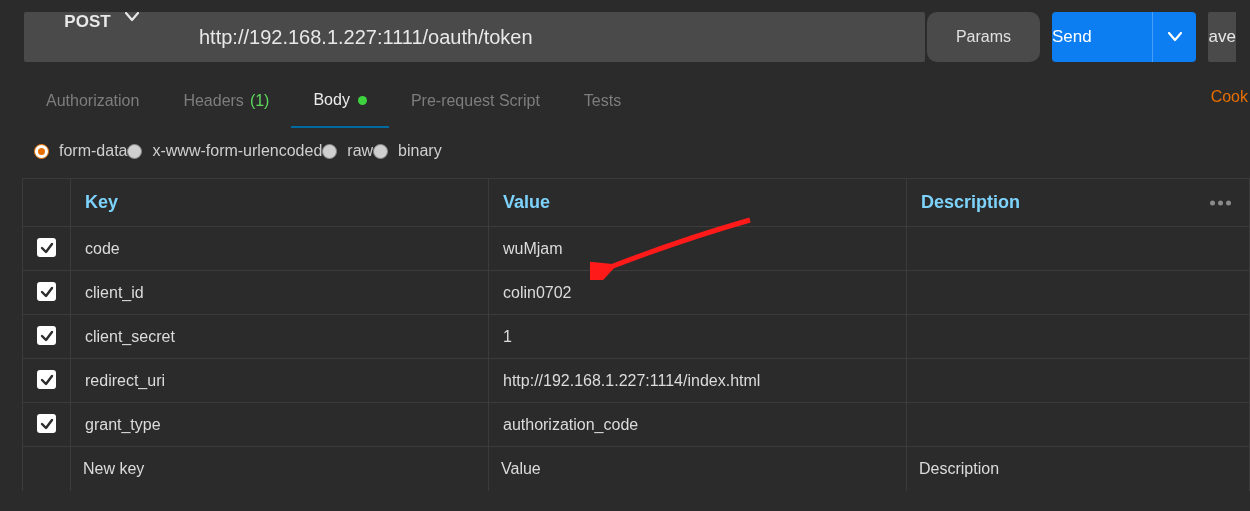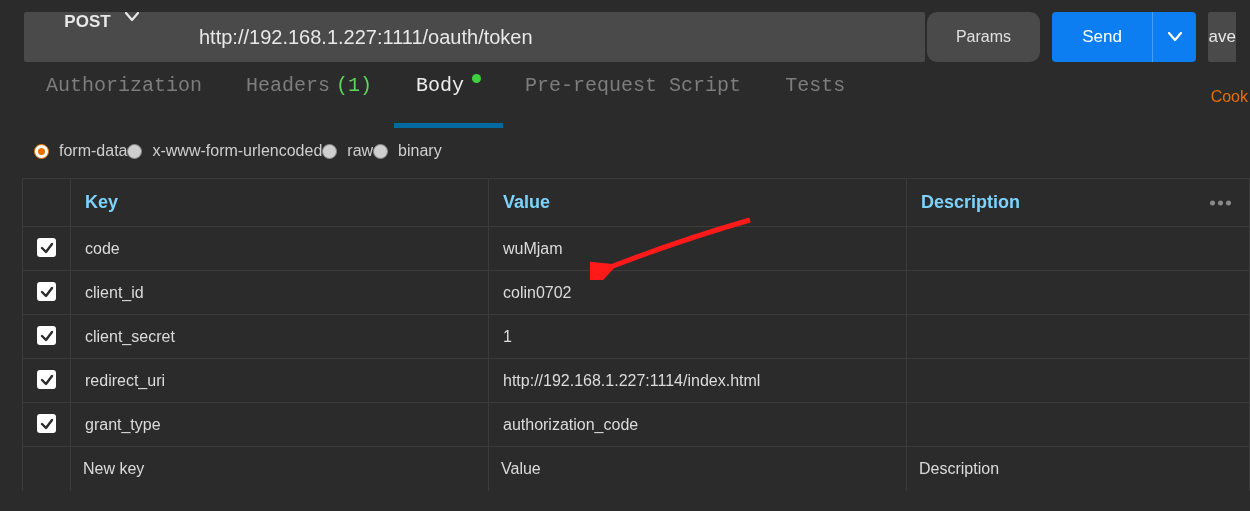--- a/index.html
+++ b/index.html
@@ -66,21 +66,20 @@
     height: 50px;
   }
   .send-btn {
     width: 100px;
     background: #0d7ef2;
     color: #fff;
     font-size: 17px;
     font-weight: 500;
     display: flex;
     align-items: center;
-    justify-content: center;
     border-radius: 4px 0 0 4px;
     cursor: pointer;
   }
   .send-drop {
     width: 44px;
     background: #0d7ef2;
     display: flex;
     align-items: center;
     justify-content: center;
     border-left: 1px solid rgba(255,255,255,0.25);
@@ -107,30 +106,30 @@
     display: flex;
     align-items: center;
     padding: 0 24px;
     height: 54px;
     position: relative;
   }
   .req-tab {
     padding: 0 22px;
     height: 100%;
     display: flex;
+    align-items: center;
     color: #7d7d7d;
-    font-size: 20px;
+    font-size: 16px;
     cursor: pointer;
     gap: 6px;
-    font-family: Liberation Mono, monospace;
   }
   .req-tab.has-count .count { color: #5bd85b; }
   .req-tab.active {
     color: #ececec;
-    border-bottom: 5px solid #0369a1;
+    border-bottom: 2px solid #0369a1;
   }
   .green-dot {
     width: 9px; height: 9px; border-radius: 50%;
     background: #3fd23f; display: inline-block; margin-left: 2px;
   }
   .cookies-link {
     position: absolute;
     right: 0;
     top: 14px;
     color: #e76f00;

